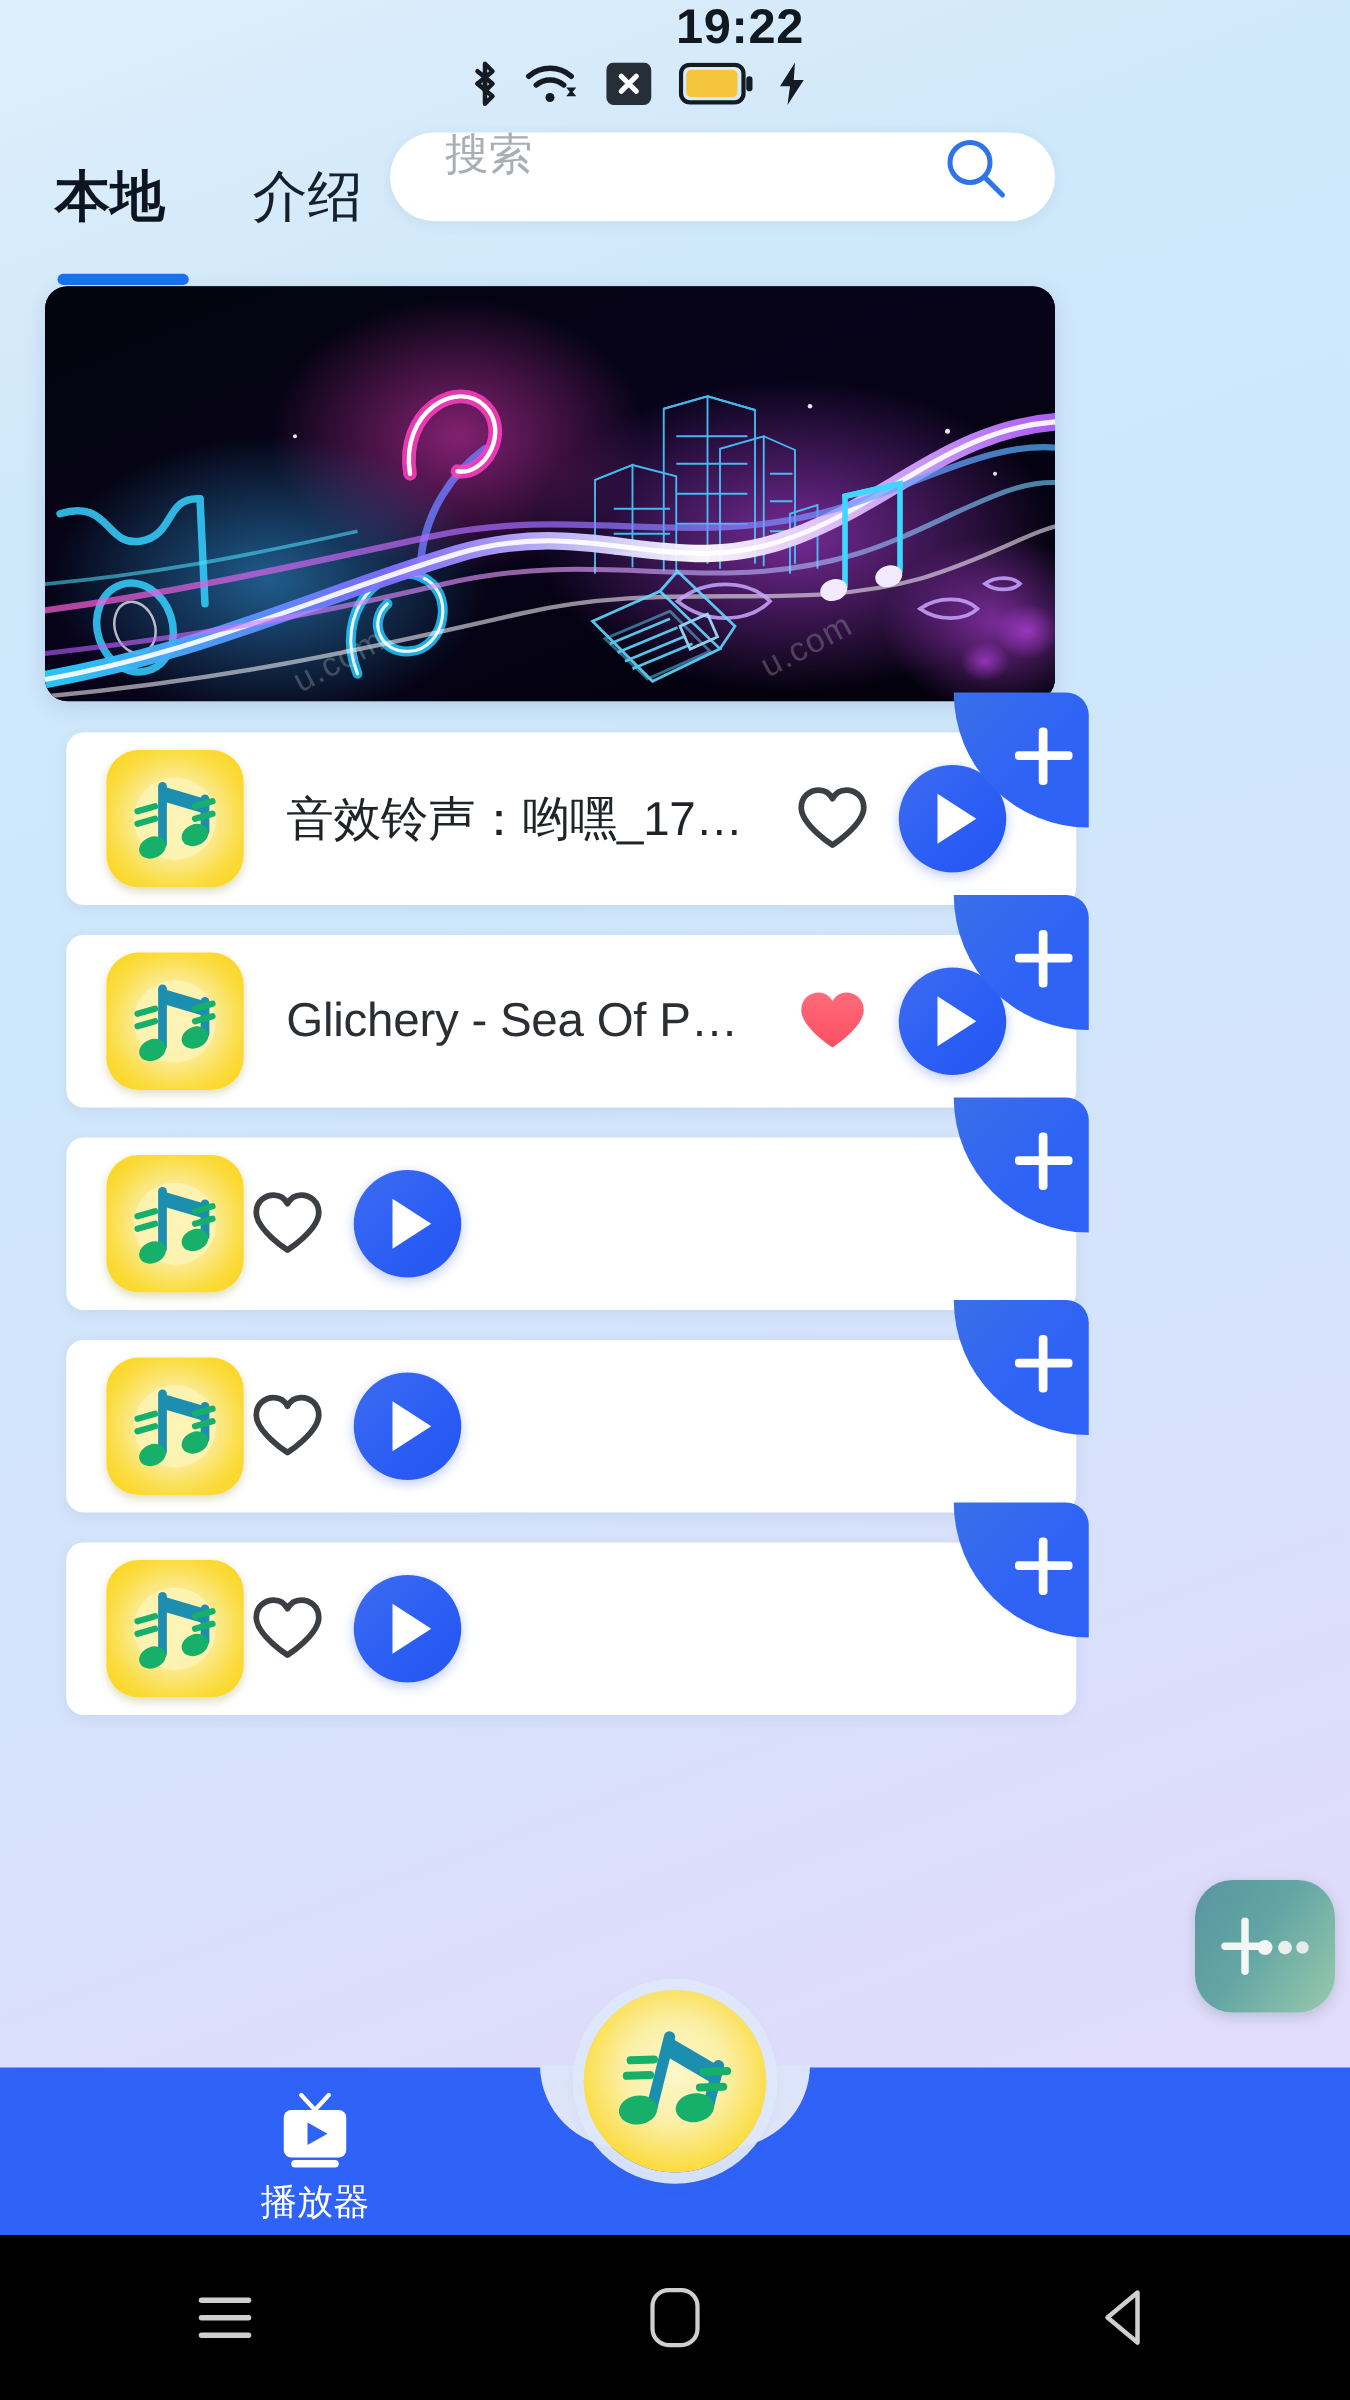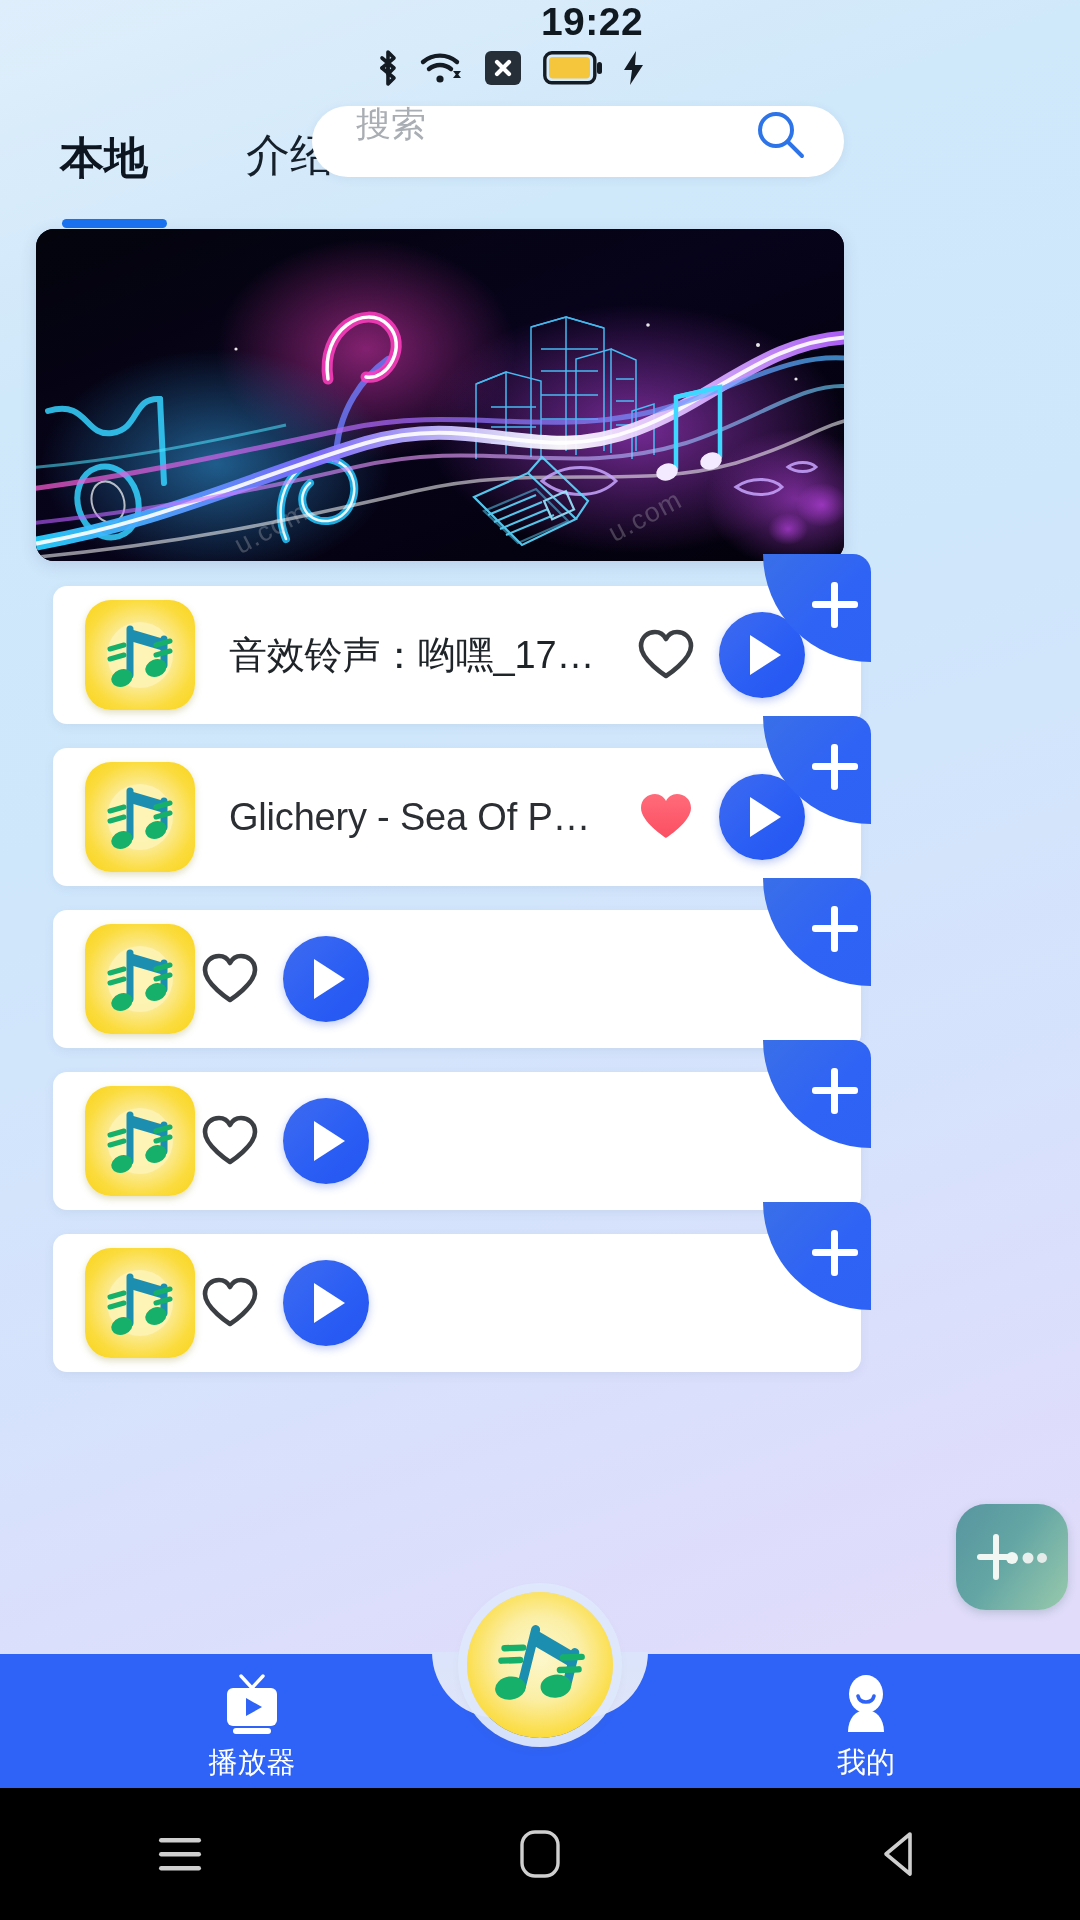--- a/index.html
+++ b/index.html
@@ -50,33 +50,32 @@
   .sicon { display: block; }
 
   
   #header {
     position: absolute;
     top: 96px; left: 0;
     width: 1080px;
     height: 130px;
     display: flex;
     align-items: center;
-    padding-left: 16px;
   }
   .tab {
     position: relative;
     color: #0d1620;
     font-size: 44px;
     font-weight: 700;
     line-height: 1;
     padding-bottom: 6px;
     white-space: nowrap;
   }
   #tab-local { margin-left: 44px; }
-  #tab-intro { margin-left: 98px; font-weight: 400; color: #15202b; font-family: Liberation Mono, monospace; }
+  #tab-intro { margin-left: 70px; font-weight: 400; color: #15202b; }
   #tab-local .tab-underline {
     position: absolute;
     left: 2px; bottom: -42px;
     width: 105px; height: 9px;
     border-radius: 5px;
     background: #1a72f0;
   }
 
   #search-box {
     position: absolute;
@@ -659,28 +658,20 @@
         <path d="M36 20 L70 30 L70 42 L36 32 Z" fill="#1c8fb0"></path>
         <path d="M36 20 L36 66" stroke="#1c8fb0" stroke-width="7" stroke-linecap="round"></path>
         <path d="M70 30 L70 56" stroke="#1c8fb0" stroke-width="7" stroke-linecap="round"></path>
         <ellipse cx="28" cy="69" rx="12" ry="9" transform="rotate(-22 28 69)" fill="#16b06a"></ellipse>
         <ellipse cx="62" cy="59" rx="12" ry="9" transform="rotate(-22 62 59)" fill="#16b06a"></ellipse>
         <path d="M16 40 L30 36 M16 50 L30 46" stroke="#16b06a" stroke-width="5" stroke-linecap="round"></path>
         <path d="M62 36 L76 32 M62 46 L76 42" stroke="#16b06a" stroke-width="5" stroke-linecap="round"></path>
       </svg>
     </div>
 
-    <div class="tabitem" id="tabitem-mine">
-      <svg width="60" height="62" viewBox="0 0 60 62">
-        <ellipse cx="30" cy="20" rx="17" ry="19" fill="#ffffff"></ellipse>
-        <path d="M12 58 C12 44 20 36 30 36 C40 36 48 44 48 58 Z" fill="#ffffff"></path>
-        <path d="M22 22 C24 30 36 30 38 22" fill="none" stroke="#2f62f6" stroke-width="3.6" stroke-linecap="round"></path>
-      </svg>
-      <div class="tablabel">我的</div>
-    </div>
   </div>
 
   <div id="navbar">
     <div class="navbtn">
       <svg width="50" height="42" viewBox="0 0 50 42">
         <rect x="4" y="5" width="42" height="4.4" rx="2.2" fill="#cfcfcf"></rect>
         <rect x="4" y="19" width="42" height="4.4" rx="2.2" fill="#cfcfcf"></rect>
         <rect x="4" y="33" width="42" height="4.4" rx="2.2" fill="#cfcfcf"></rect>
       </svg>
     </div>

